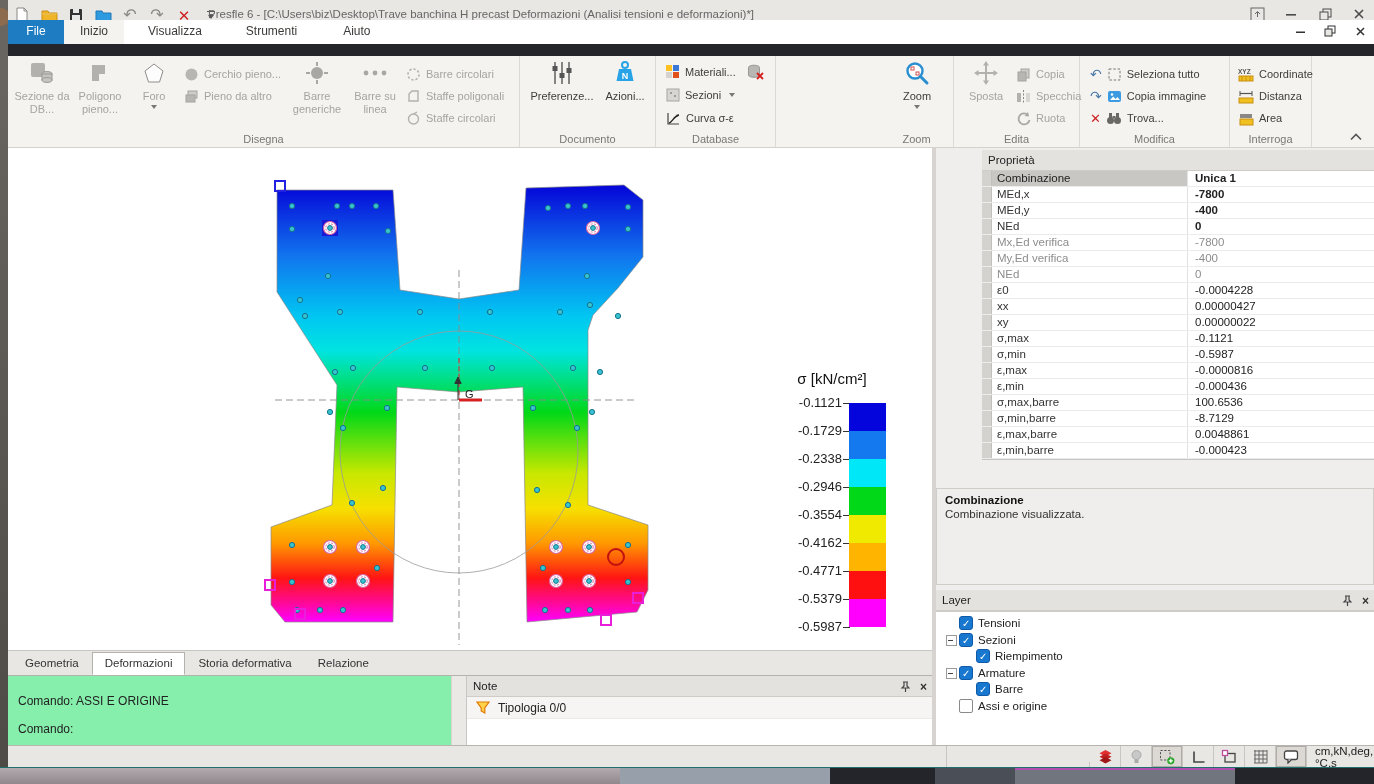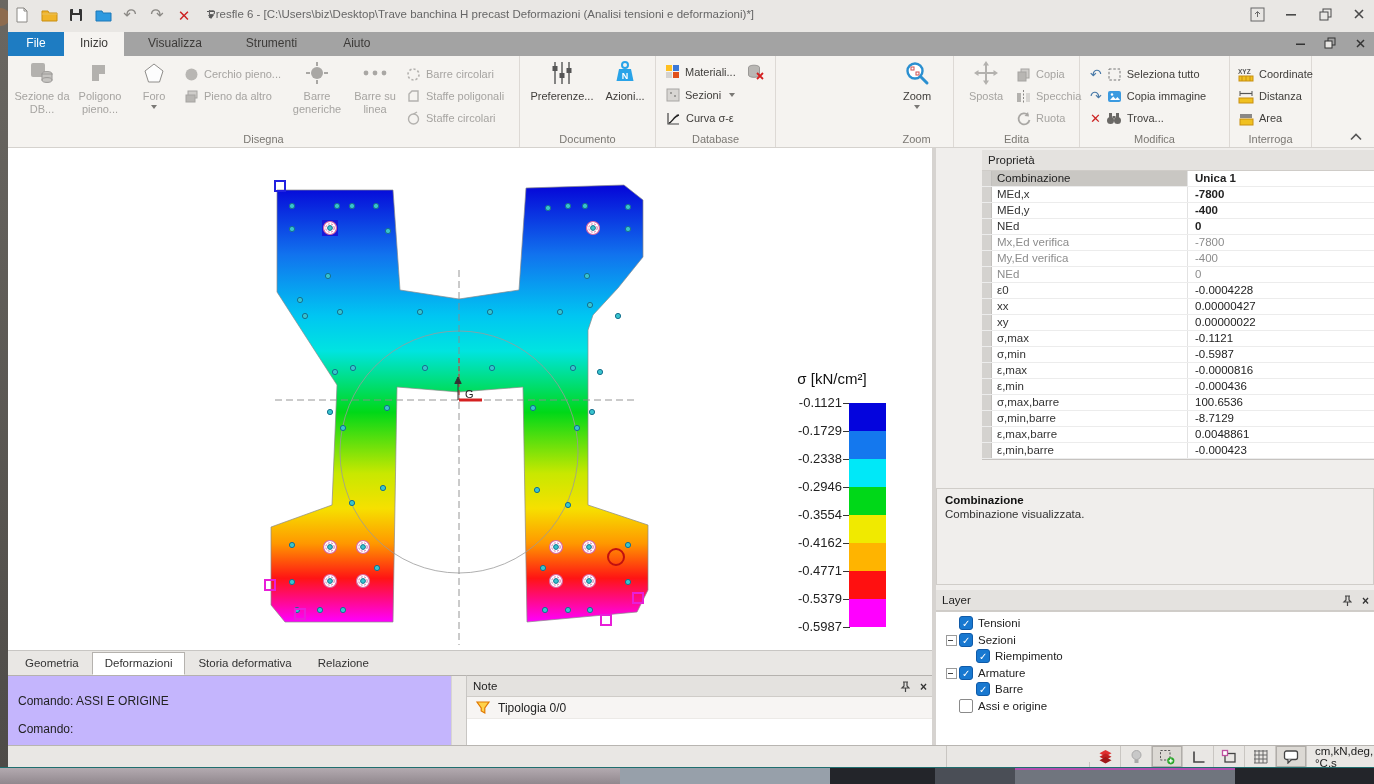--- a/index.html
+++ b/index.html
@@ -18,21 +18,21 @@
   .glyph-undo { color:#8a8884; font-size:16px; line-height:16px; }
   .glyph-x { color:#cc2222; font-weight:bold; font-size:15px; line-height:15px; }
   .qat-caret { width:9px; height:9px; position:relative; }
   .qat-caret:before { content:""; position:absolute; left:0; top:0; width:8px; height:1px; background:#555; }
   .qat-caret:after { content:""; position:absolute; left:1px; top:4px; border-left:3px solid transparent; border-right:3px solid transparent; border-top:4px solid #555; }
   .title-text { position:absolute; left:200px; right:200px; top:8px; color:#666; font-size:11.5px; white-space:nowrap; overflow:hidden; }
   .winctl { position:absolute; right:6px; top:5px; display:flex; gap:16px; align-items:center; }
   .winctl .wbtn { width:18px; height:18px; display:flex; align-items:center; justify-content:center; color:#4a4a4a; font-size:13px; }
 
   
-  .tabrow { position:absolute; left:8px; top:32px; width:1366px; height:24px; background:#a3a3a3; }
+  .tabrow { position:absolute; left:8px; top:20px; width:1366px; height:24px; background:#ffffff; }
   .tabs { display:flex; height:24px; }
   .tab { padding:4px 16px; font-size:12px; color:#3c3a38; height:24px; }
   .tab.file { background:#1e7cc2; color:#fff; width:56px; text-align:center; }
   .tab.active { background:#f5f3f0; }
   .mdictl { position:absolute; right:6px; top:3px; display:flex; gap:14px; align-items:center; }
   .mdictl .wbtn { width:16px; height:16px; display:flex; align-items:center; justify-content:center; color:#333; font-size:12px; font-weight:bold; }
 
   
   .ribbon { position:absolute; left:8px; top:56px; width:1366px; height:92px; background:#f5f3f0; border-bottom:1px solid #d5d2ce; }
   .rgroup { position:absolute; top:0; height:91px; border-right:1px solid #ddd9d5; }
@@ -56,21 +56,21 @@
   .legend-label:after { content:""; position:absolute; right:-8px; top:14px; width:7px; height:1px; background:#333; }
   .legend-bar { position:absolute; left:89px; top:33px; width:37px; }
   .legend-band { width:37px; height:28px; }
 
   
   .btabs { position:absolute; left:8px; top:650px; width:924px; height:25px; background:#e9e7e4; border-top:1px solid #c8c6c3; display:flex; align-items:flex-end; padding-left:4px; }
   .btab { padding:4px 12px 5px; font-size:11.5px; color:#333; border:1px solid transparent; }
   .btab.active { background:#fff; border:1px solid #b5b2ae; border-bottom:1px solid #fff; }
 
   
-  .cmdpanel { position:absolute; left:8px; top:675px; width:459px; height:70px; background:#c4b5fd; border-top:1px solid #b5b2ae; border-right:1px solid #c8c6c3; }
+  .cmdpanel { position:absolute; left:8px; top:675px; width:459px; height:70px; background:#86efac; border-top:1px solid #b5b2ae; border-right:1px solid #c8c6c3; }
   .cmdline1 { position:absolute; left:10px; top:18px; font-size:12px; color:#222; }
   .cmdline2 { position:absolute; left:10px; top:46px; font-size:12px; color:#222; }
   .cmdscroll { position:absolute; right:0; top:0; width:15px; height:69px; background:#ebe9e6; border-left:1px solid #d8d5d1; }
   .notepanel { position:absolute; left:467px; top:675px; width:465px; height:70px; background:#fff; border-top:1px solid #b5b2ae; }
   .phdr { height:21px; background:#e4e2df; border-bottom:1px solid #cfccc8; position:relative; display:flex; align-items:center; padding:0 6px; font-size:11.5px; color:#222; }
   .phdr .ptools { position:absolute; right:5px; top:0; height:21px; display:flex; align-items:center; gap:10px; }
   .phdr .ptool { color:#333; font-size:12px; font-weight:bold; display:flex; align-items:center; }
   .noterow { height:22px; background:#f7f5f3; display:flex; align-items:center; gap:7px; padding:0 8px; font-size:12px; color:#222; border-bottom:1px solid #eceae7; }
 
   

